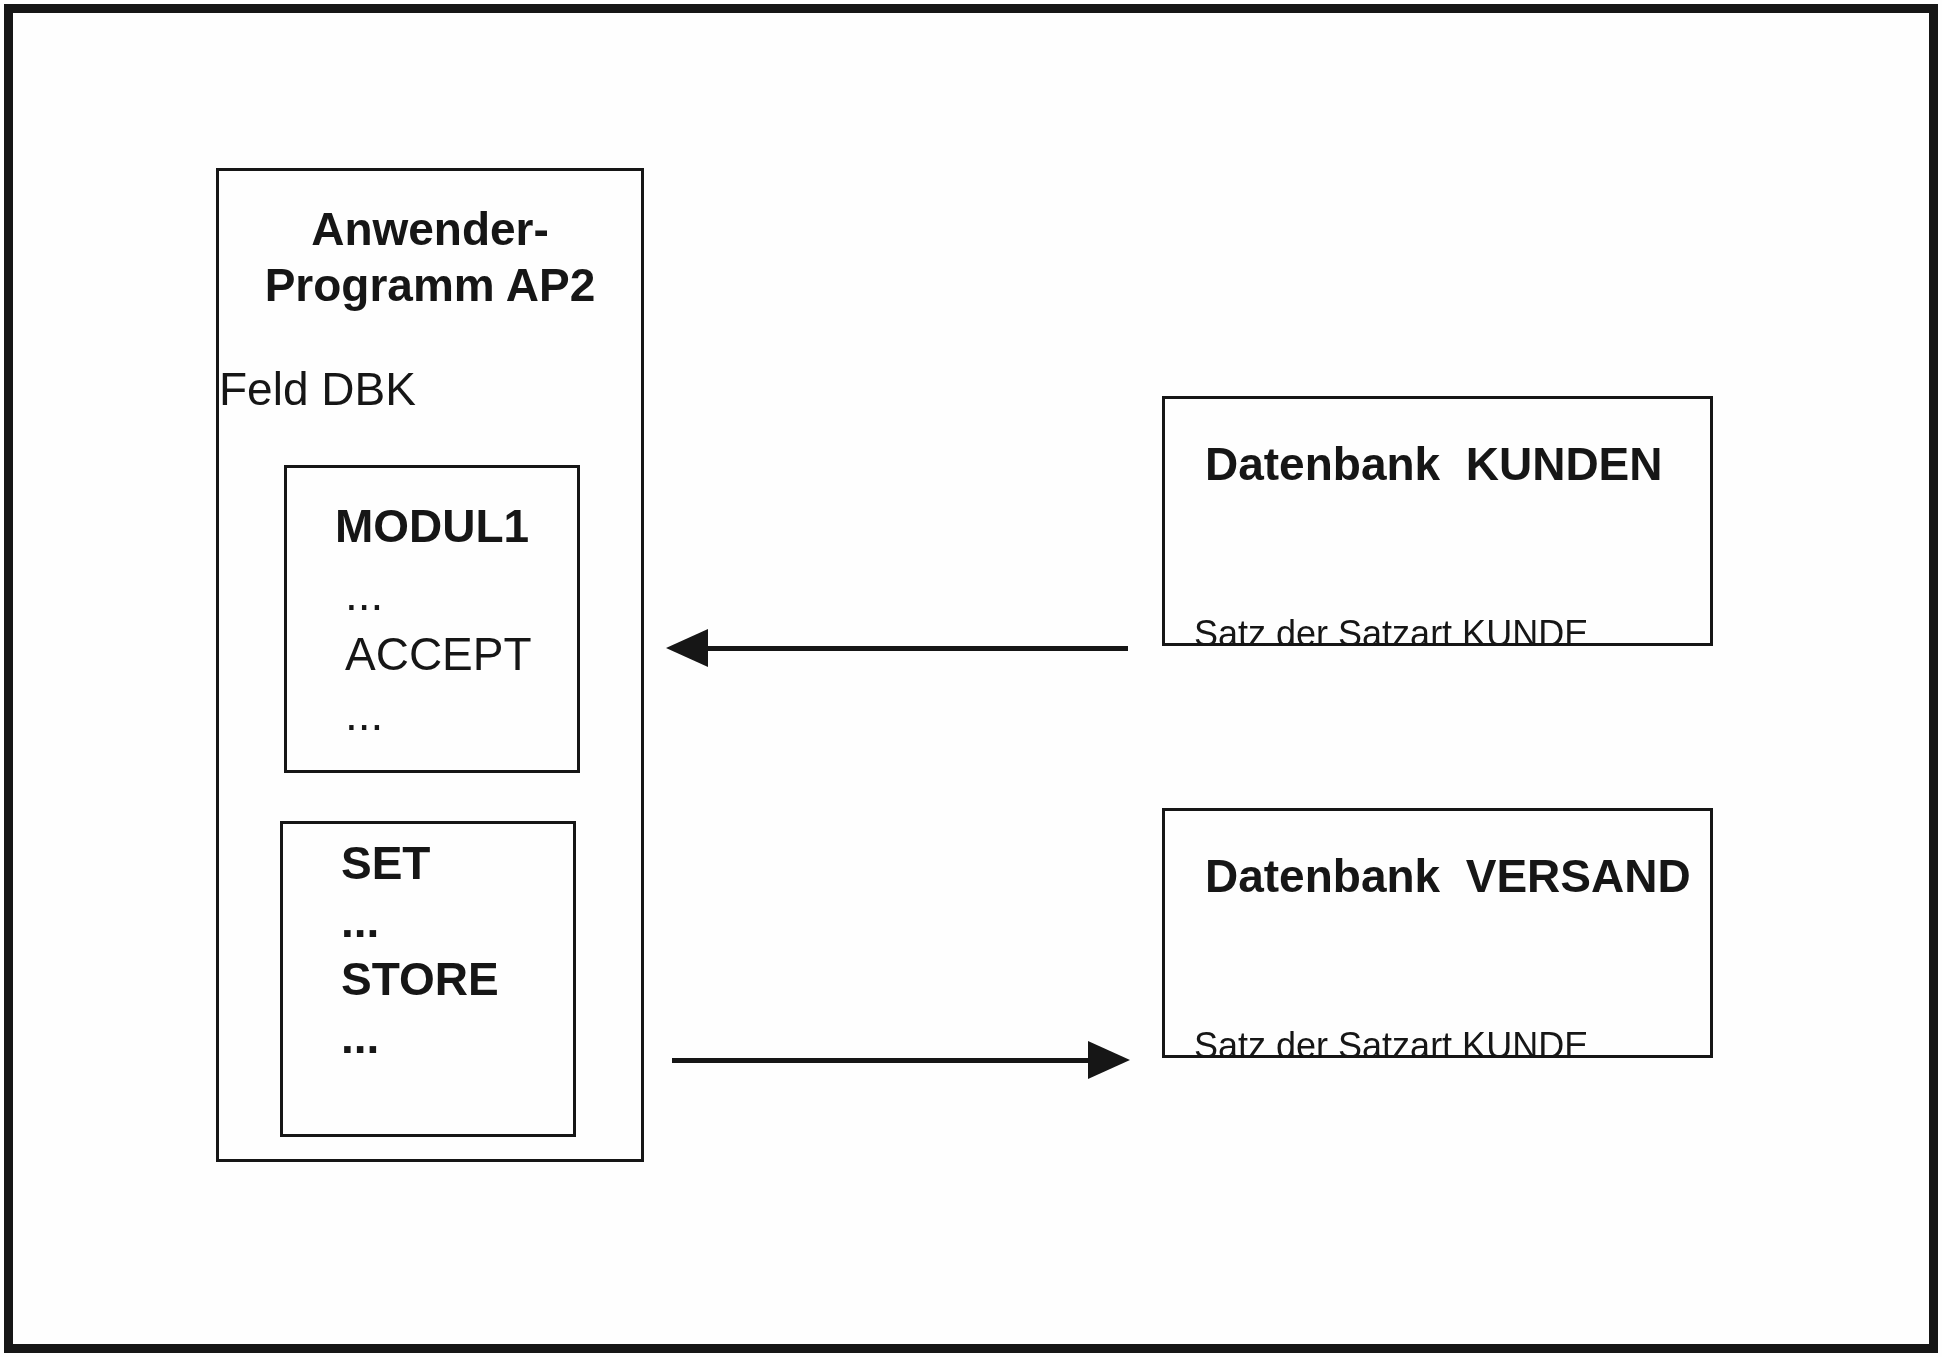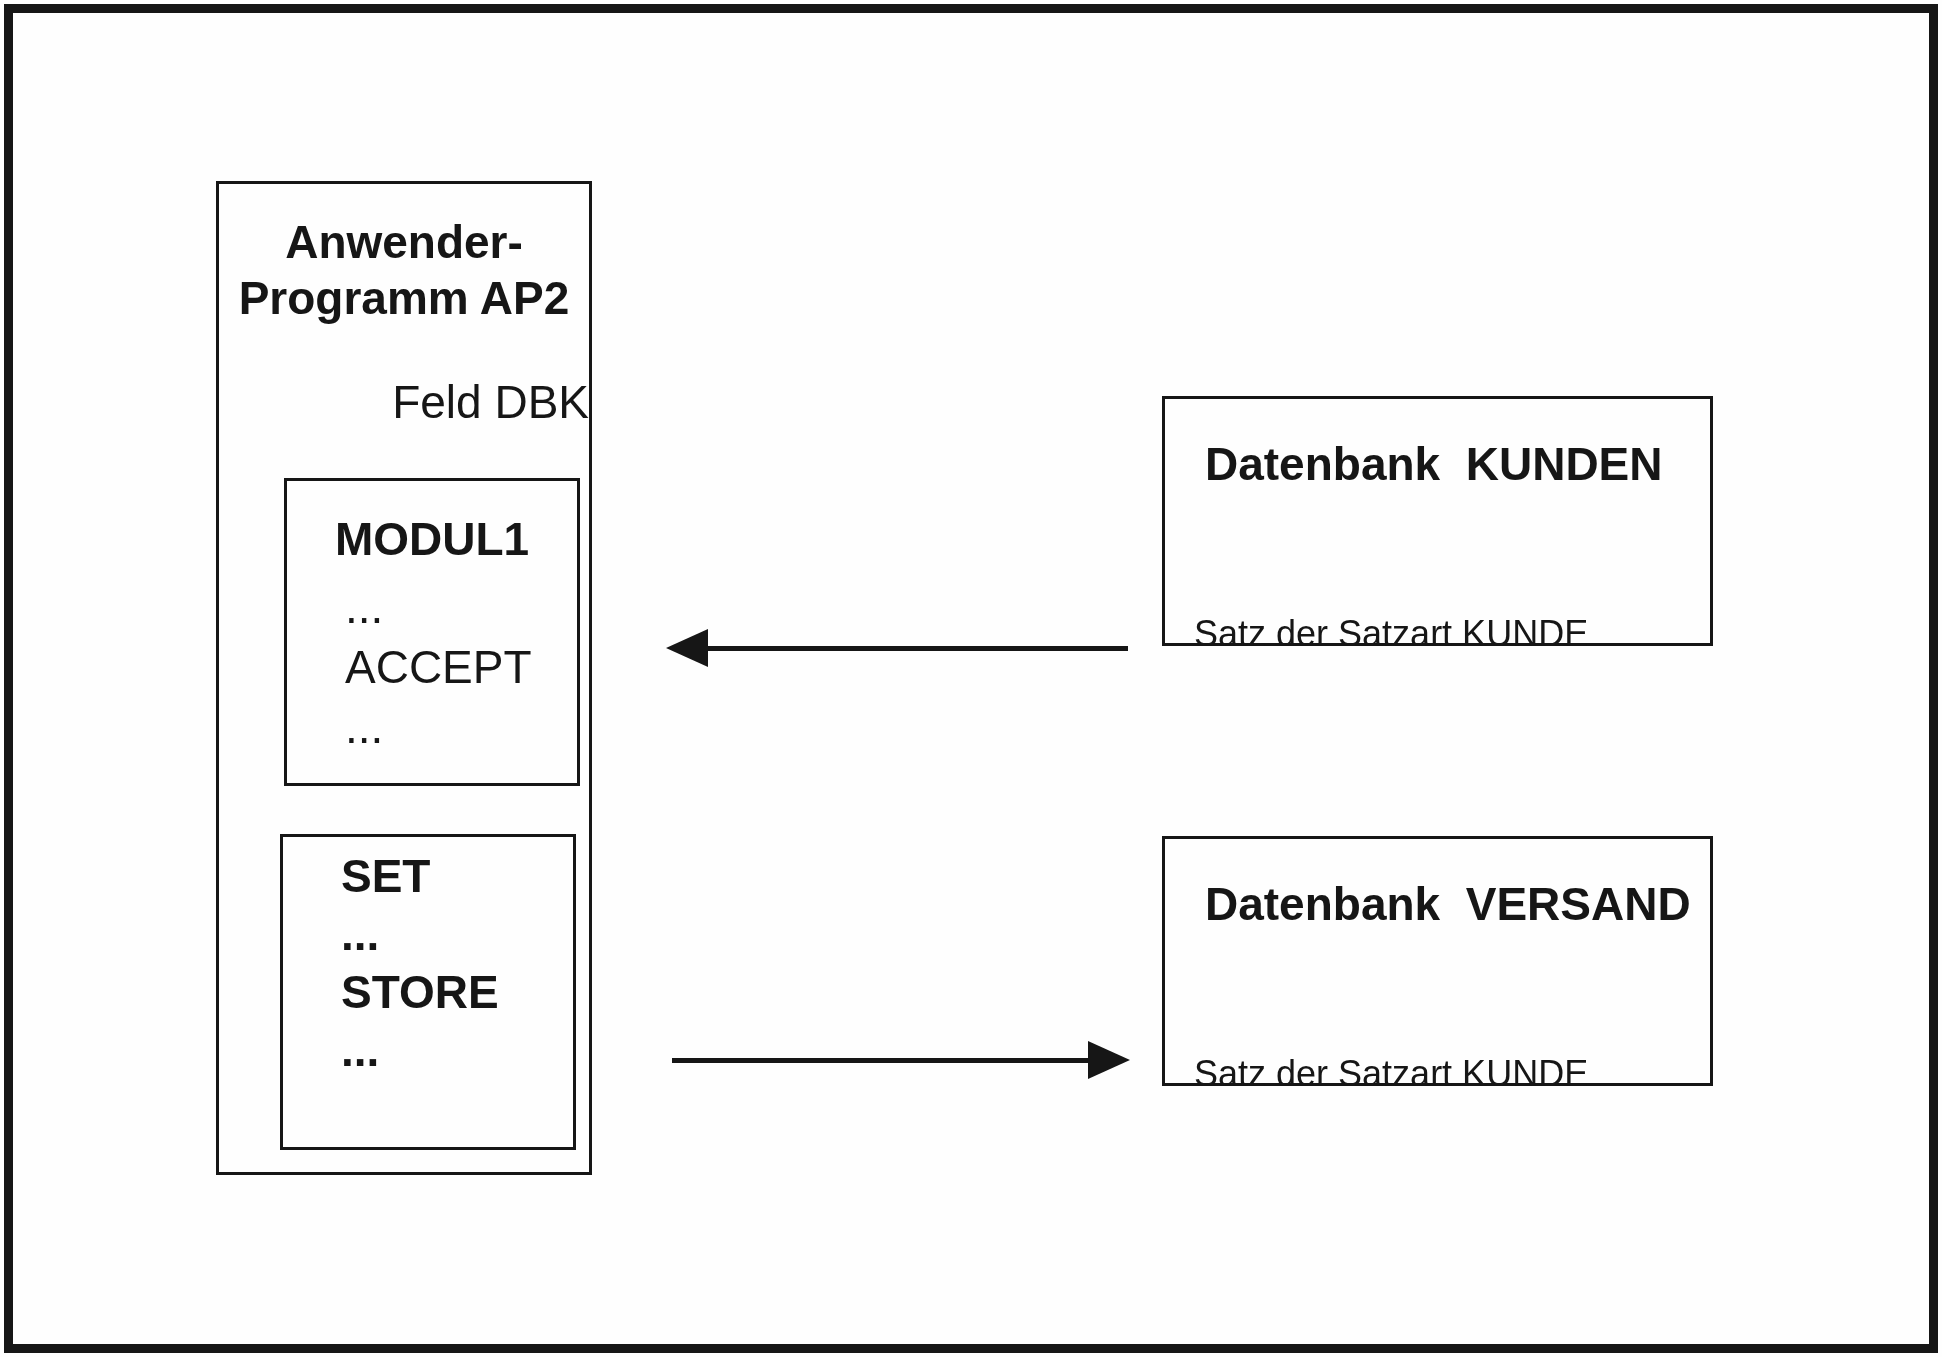--- a/index.html
+++ b/index.html
@@ -23,30 +23,30 @@
     pointer-events: none;
   }
   .box {
     position: absolute;
     border: 3px solid #161616;
     box-sizing: border-box;
     background: #fefefe;
   }
 
   
-  .ap2-box { left: 216px; top: 181px; width: 376px; height: 994px; padding-left: 44px; }
+  .ap2-box { left: 216px; top: 168px; width: 428px; height: 994px; padding-left: 44px; }
   .ap2-title {
     position: absolute; left: 0; right: 0; top: 30px;
     text-align: center;
     font-size: 46px; font-weight: bold; line-height: 56px;
     white-space: pre-line;
   }
   .ap2-field {
     position: absolute; left: 0; right: 0; top: 190px;
-    text-align: right;
+    text-align: left;
     font-size: 46px; line-height: 56px;
   }
 
   
   .modul { border-width: 3px; }
   .modul1 { left: 65px; top: 294px; width: 296px; height: 308px; }
   .modul2 { left: 61px; top: 650px; width: 296px; height: 316px; }
   .modul-title {
     margin-top: 32px;
     text-align: center;
@@ -56,21 +56,21 @@
     margin-top: 12px;
     padding-left: 58px;
     font-size: 46px;
     line-height: 60px;
   }
   .modul2 .modul-lines { line-height: 58px; margin-top: 10px; font-weight: bold; }
 
   
   .db-box { width: 551px; height: 250px; }
   .db-kunden { left: 1162px; top: 396px; }
-  .db-versand { left: 1162px; top: 836px; padding-left: 26px; }
+  .db-versand { left: 1162px; top: 808px; padding-left: 26px; }
   .db-title {
     position: absolute; left: 40px; top: 38px;
     font-size: 46px; font-weight: bold;
     white-space: pre;
   }
   .db-record {
     position: absolute; left: 29px; top: 214px;
     font-size: 36px;
     white-space: pre;
   }

